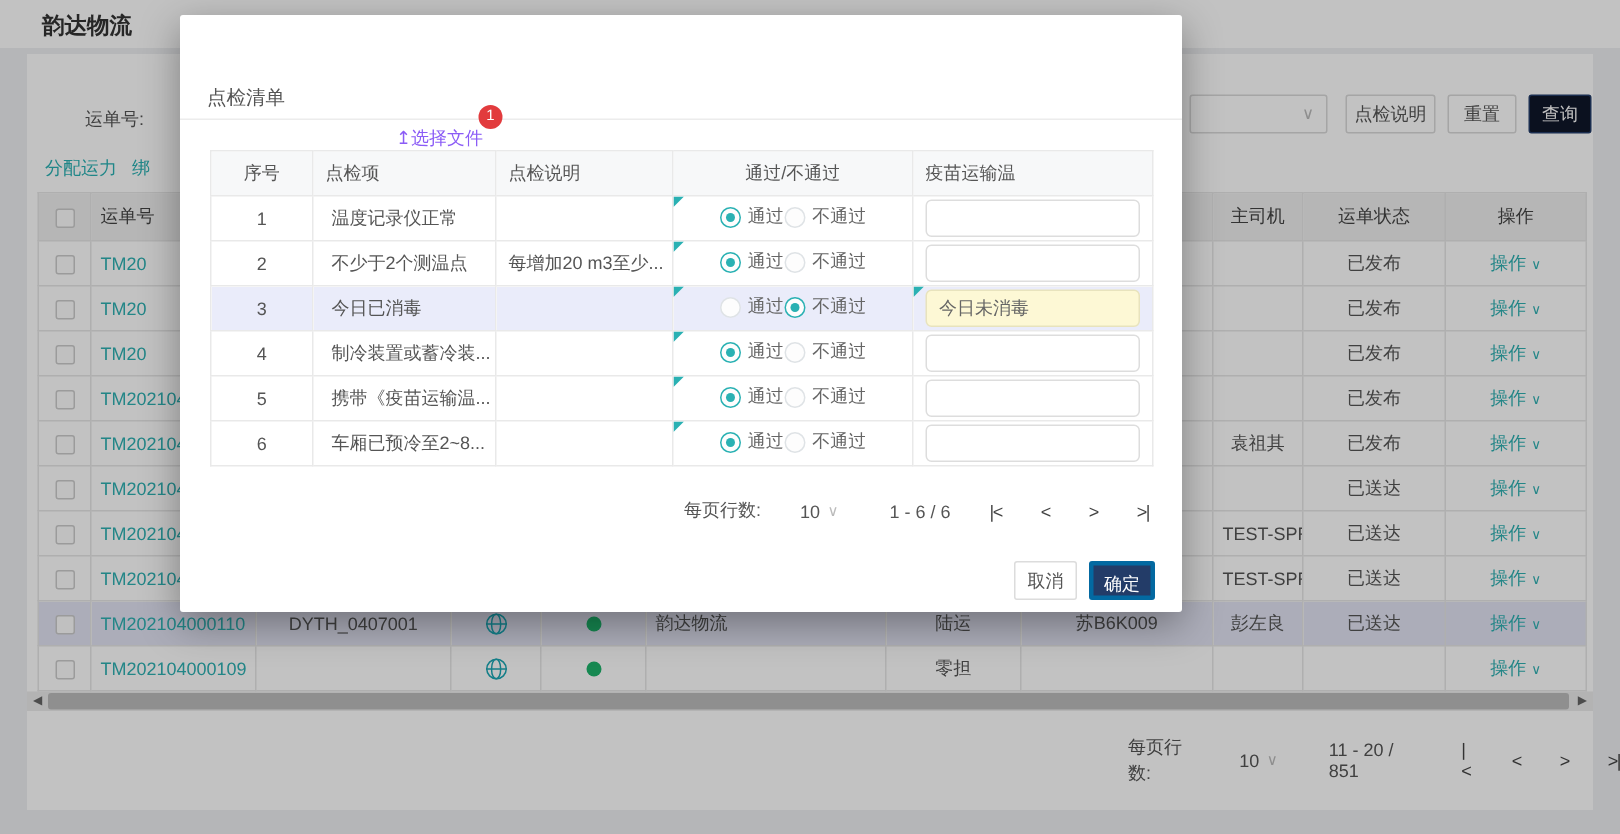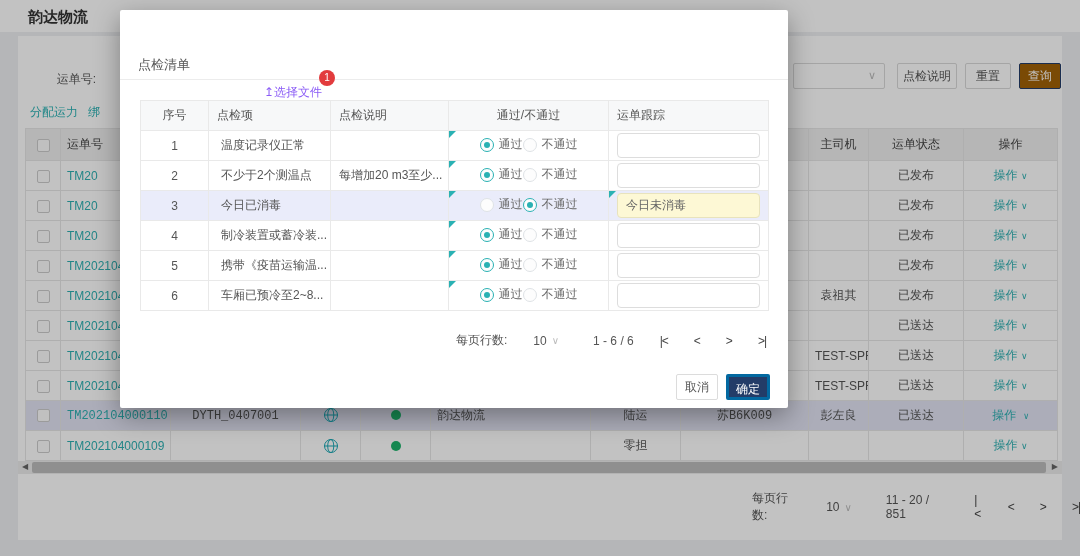--- a/index.html
+++ b/index.html
@@ -11,33 +11,33 @@
   .page-title { position:absolute; left:28px; top:8px; font-size:15px; font-weight:bold; color:#333; }
   .card { position:absolute; left:18px; top:36px; width:1044px; height:504px; background:#fff; }
 
   .waybill-label { position:absolute; left:36px; top:71px; width:60px; text-align:right; font-size:12px; color:#555; }
   .hdr-select { position:absolute; left:793px; top:63px; width:92px; height:26px; border:1px solid #d9d9d9; border-radius:2px; background:#fff; }
   .hdr-select .chev { position:absolute; right:8px; top:5px; color:#bbb; font-size:11px; }
   .btn { position:absolute; top:63px; height:26px; border:1px solid #d9d9d9; border-radius:2px; background:#fff;
          font-size:12px; color:#555; text-align:center; line-height:24px; cursor:pointer; }
   .btn-more { left:897px; width:60px; }
   .btn-reset { left:965px; width:46px; }
-  .btn-primary { background:#a16207; border-color:#233c68; color:#fff; }
+  .btn-primary { background:#0f172a; border-color:#233c68; color:#fff; }
   .btn-query { left:1019px; width:42px; }
 
   .tab { position:absolute; top:104px; font-size:12px; color:#2ab1b3; cursor:pointer; white-space:nowrap;text-align:right; }
   .tab1 { left:30px; }
   .tab2 { left:88px; }
 
   table.bg { position:absolute; left:25px; top:128px; width:1032px; border-collapse:collapse; table-layout:fixed; font-size:12px; color:#555; }
   table.bg th, table.bg td { border:1px solid #e6e6e6; height:30px; padding:0 6px; text-align:center; overflow:hidden; white-space:nowrap; }
   table.bg th { background:#efefef; font-weight:normal; color:#444; height:32px; }
   table.bg th.l, table.bg td.l { text-align:left; }
   table.bg td.waybill { text-align:left; color:#2fb0b2; }
-  table.bg tr.sel td { background:#e2e4f4;font-family:Liberation Mono, monospace; }
+  table.bg tr.sel td { background:#e2e4f4; }
   .cb { display:inline-block; width:13px; height:13px; border:1px solid #ccc; border-radius:2px; background:#fdfdfd; vertical-align:middle; }
   .dot { display:inline-block; width:10px; height:10px; border-radius:50%; background:#1db36b; vertical-align:middle; }
   .globe { position:relative; display:inline-block; width:14px; height:14px; border:1.4px solid #1ba7b4; border-radius:50%; vertical-align:middle; }
   .globe::before { content:""; position:absolute; left:50%; top:-1px; bottom:-1px; width:46%; border:1px solid #1ba7b4; border-radius:50%; transform:translateX(-50%); }
   .globe::after  { content:""; position:absolute; left:-1px; right:-1px; top:50%; height:0; border-top:1px solid #1ba7b4; transform:translateY(-50%); }
   .op { color:#2fb0b2; cursor:pointer; }
   .op .chev { font-style:normal; font-size:9px; }
 
   .hscroll { position:absolute; left:18px; top:461px; width:1044px; height:13px; background:#ececec; }
   .hscroll .arrow { position:absolute; top:1px; font-size:8px; color:#666; }
@@ -307,21 +307,21 @@
         <col style="width:118px">
         <col style="width:160px">
         <col style="width:160px">
     </colgroup>
     <thead>
       <tr>
         <th class="c">序号</th>
         <th>点检项</th>
         <th>点检说明</th>
         <th class="c">通过/不通过</th>
-        <th>运单跟踪</th>
+        <th>疫苗运输温</th>
       </tr>
     </thead>
     <tbody id="modal-rows">
 <tr class="">
   <td class="c">1</td>
   <td class="item">温度记录仪正常</td>
   <td class="c"></td>
   <td class="radio-cell corner">
     <span class="rgroup">
       <span class="radio on"></span>

